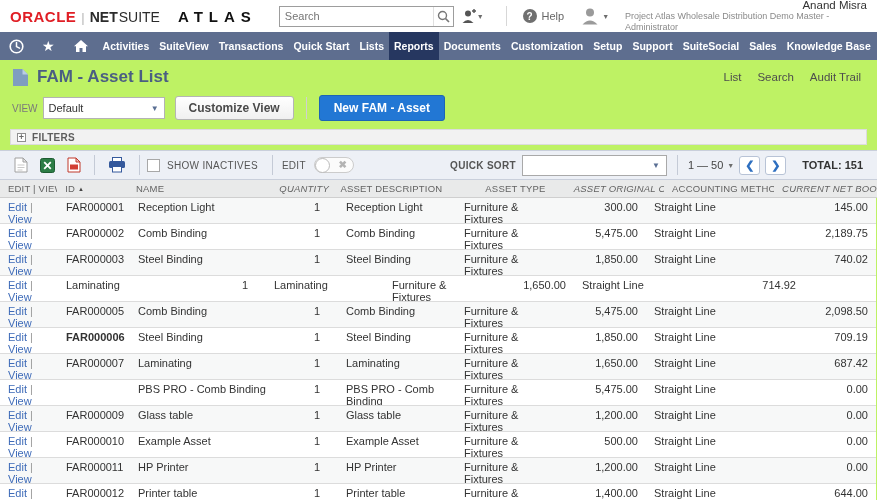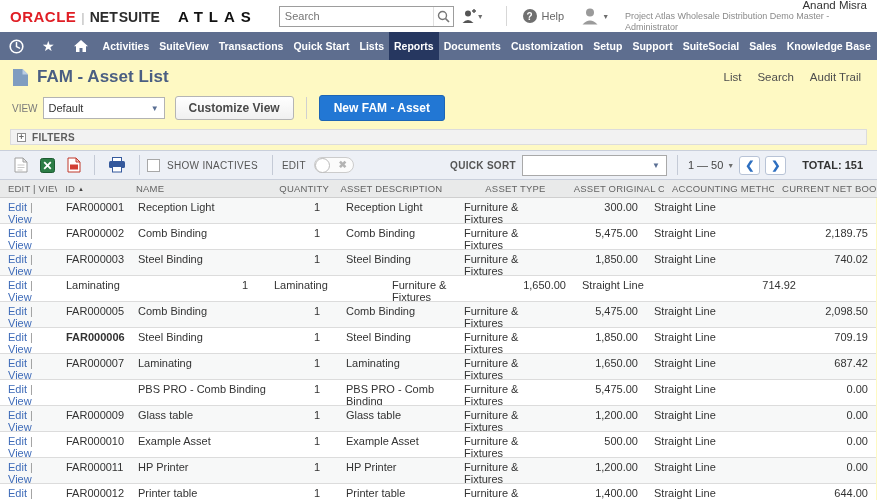--- a/index.html
+++ b/index.html
@@ -1,25 +1,25 @@
 <!DOCTYPE html>
 <html><head>
 <meta charset="utf-8">
 <style>
   * { margin:0; padding:0; box-sizing:border-box; }
   body { font-family:"Liberation Sans", sans-serif; background:#fff; }
-  .app { width:877px; height:500px; position:relative; overflow:hidden; background:#fef9c3; }
+  .app { width:877px; height:500px; position:relative; overflow:hidden; background:#bef264; }
 
   
   .topbar { height:32px; display:flex; align-items:center; padding:0 10px; background:#fff; }
   .logo { display:flex; align-items:baseline; gap:5px; margin-right:18px; }
   .logo-oracle { color:#e01e25; font-weight:bold; font-size:15px; letter-spacing:.5px; }
   .logo-sep { color:#b5b5b5; font-size:13px; }
   .logo-net { color:#2b2b2b; font-weight:bold; font-size:14px; }
-  .logo-suite { color:#2b2b2b; font-weight:bold; font-size:14px; margin-left:-4px; }
+  .logo-suite { color:#2b2b2b; font-weight:normal; font-size:14px; margin-left:-4px; }
   .atlas { font-weight:bold; font-size:15px; letter-spacing:6px; color:#111; margin-right:22px; }
   .searchbox { width:182px; height:21px; border:1px solid #9d9d9d; display:flex; align-items:center; background:#fff; }
   .searchbox input { flex:1; border:none; outline:none; font-size:11px; padding:0 5px; color:#333; font-family:"Liberation Sans",sans-serif; }
   .search-ico { width:20px; height:100%; display:flex; align-items:center; justify-content:center; border-left:1px solid #e0e0e0; }
   .tb-right { margin-left:auto; display:flex; align-items:center; gap:10px; }
   .caret { font-size:7px; color:#6d6d6d; }
   .tb-divider { width:1px; height:20px; background:#d7d7d7; margin:0 6px; }
   .help { display:flex; align-items:center; gap:5px; font-size:11px; color:#666; }
   .help-badge { width:14px; height:14px; border-radius:50%; background:#6f6f6f; color:#fff; font-size:10px; font-weight:bold; display:flex; align-items:center; justify-content:center; }
   .userblock { display:flex; align-items:center; gap:7px; }
@@ -65,21 +65,21 @@
   .qs-label { font-size:10px; font-weight:bold; color:#555; margin-right:6px; letter-spacing:.3px; }
   .qs-select { width:145px; height:21px; border:1px solid #a9a9a9; background:#fff; display:flex; align-items:center; padding:0 6px; cursor:pointer; }
   .qs-select .caret { margin-left:auto; color:#5a6f94; font-size:8px; }
   .range { font-size:11px; color:#444; display:flex; align-items:center; gap:4px; cursor:pointer; }
   .pg-btn { width:21px; height:19px; background:#fff; border:1px solid #b8c3d6; border-radius:3px; color:#2e6fc0; font-size:11px; font-weight:bold; display:flex; align-items:center; justify-content:center; margin-left:5px; cursor:pointer; }
   .total { font-size:11px; font-weight:bold; color:#333; margin-left:16px; margin-right:6px; white-space:nowrap; }
 
   
   .thead { display:flex; width:890px; background:#e9eaea; border-bottom:1px solid #cfcfcf; height:18px; }
   .th { font-size:9.5px; color:#636363; padding:3px 8px 0 8px; white-space:nowrap; overflow:hidden; letter-spacing:.2px; cursor:pointer; }
-  .th.align-right { text-align:left; }
+  .th.align-right { text-align:left;font-style:italic; }
   .sort { font-size:6px; color:#444; margin-left:3px; vertical-align:1px; }
   .tbody { position:relative; width:890px; }
   .tr { display:flex; width:876px; height:26px; border-bottom:1px solid #dcdcdc; overflow:hidden; background:#fff; }
   .tr:nth-child(odd) { background:#f7f8f8; }
   .td { font-size:11px; color:#333; line-height:12px; padding:3px 8px 0 8px; overflow:hidden; }
   .td.align-right { text-align:right; }
   .td.cell-qty { padding-right:18px; }
   .link { color:#3e6bb8; cursor:pointer; }
   .linksep { color:#999; }
 
@@ -273,20 +273,21 @@
   <div class="tbody">
     <div class="tr">
         <div class="td align-left" style="width: 58px;"><span class="link">Edit</span><span class="linksep"> | </span><span class="link">View</span></div>
         <div class="td align-left" style="width: 72px;">FAR000001</div>
         <div class="td align-left" style="width: 146px;">Reception Light</div>
         <div class="td align-right cell-qty" style="width: 62px;">1</div>
         <div class="td align-left" style="width: 118px;">Reception Light</div>
         <div class="td align-left" style="width: 90px;">Furniture &amp; Fixtures</div>
         <div class="td align-right" style="width: 100px;">300.00</div>
         <div class="td align-left" style="width: 112px;">Straight Line</div>
+        <div class="td align-right" style="width: 118px;">145.00</div>
       </div>
       <div class="tr">
         <div class="td align-left" style="width: 58px;"><span class="link">Edit</span><span class="linksep"> | </span><span class="link">View</span></div>
         <div class="td align-left" style="width: 72px;">FAR000002</div>
         <div class="td align-left" style="width: 146px;">Comb Binding</div>
         <div class="td align-right cell-qty" style="width: 62px;">1</div>
         <div class="td align-left" style="width: 118px;">Comb Binding</div>
         <div class="td align-left" style="width: 90px;">Furniture &amp; Fixtures</div>
         <div class="td align-right" style="width: 100px;">5,475.00</div>
         <div class="td align-left" style="width: 112px;">Straight Line</div>

